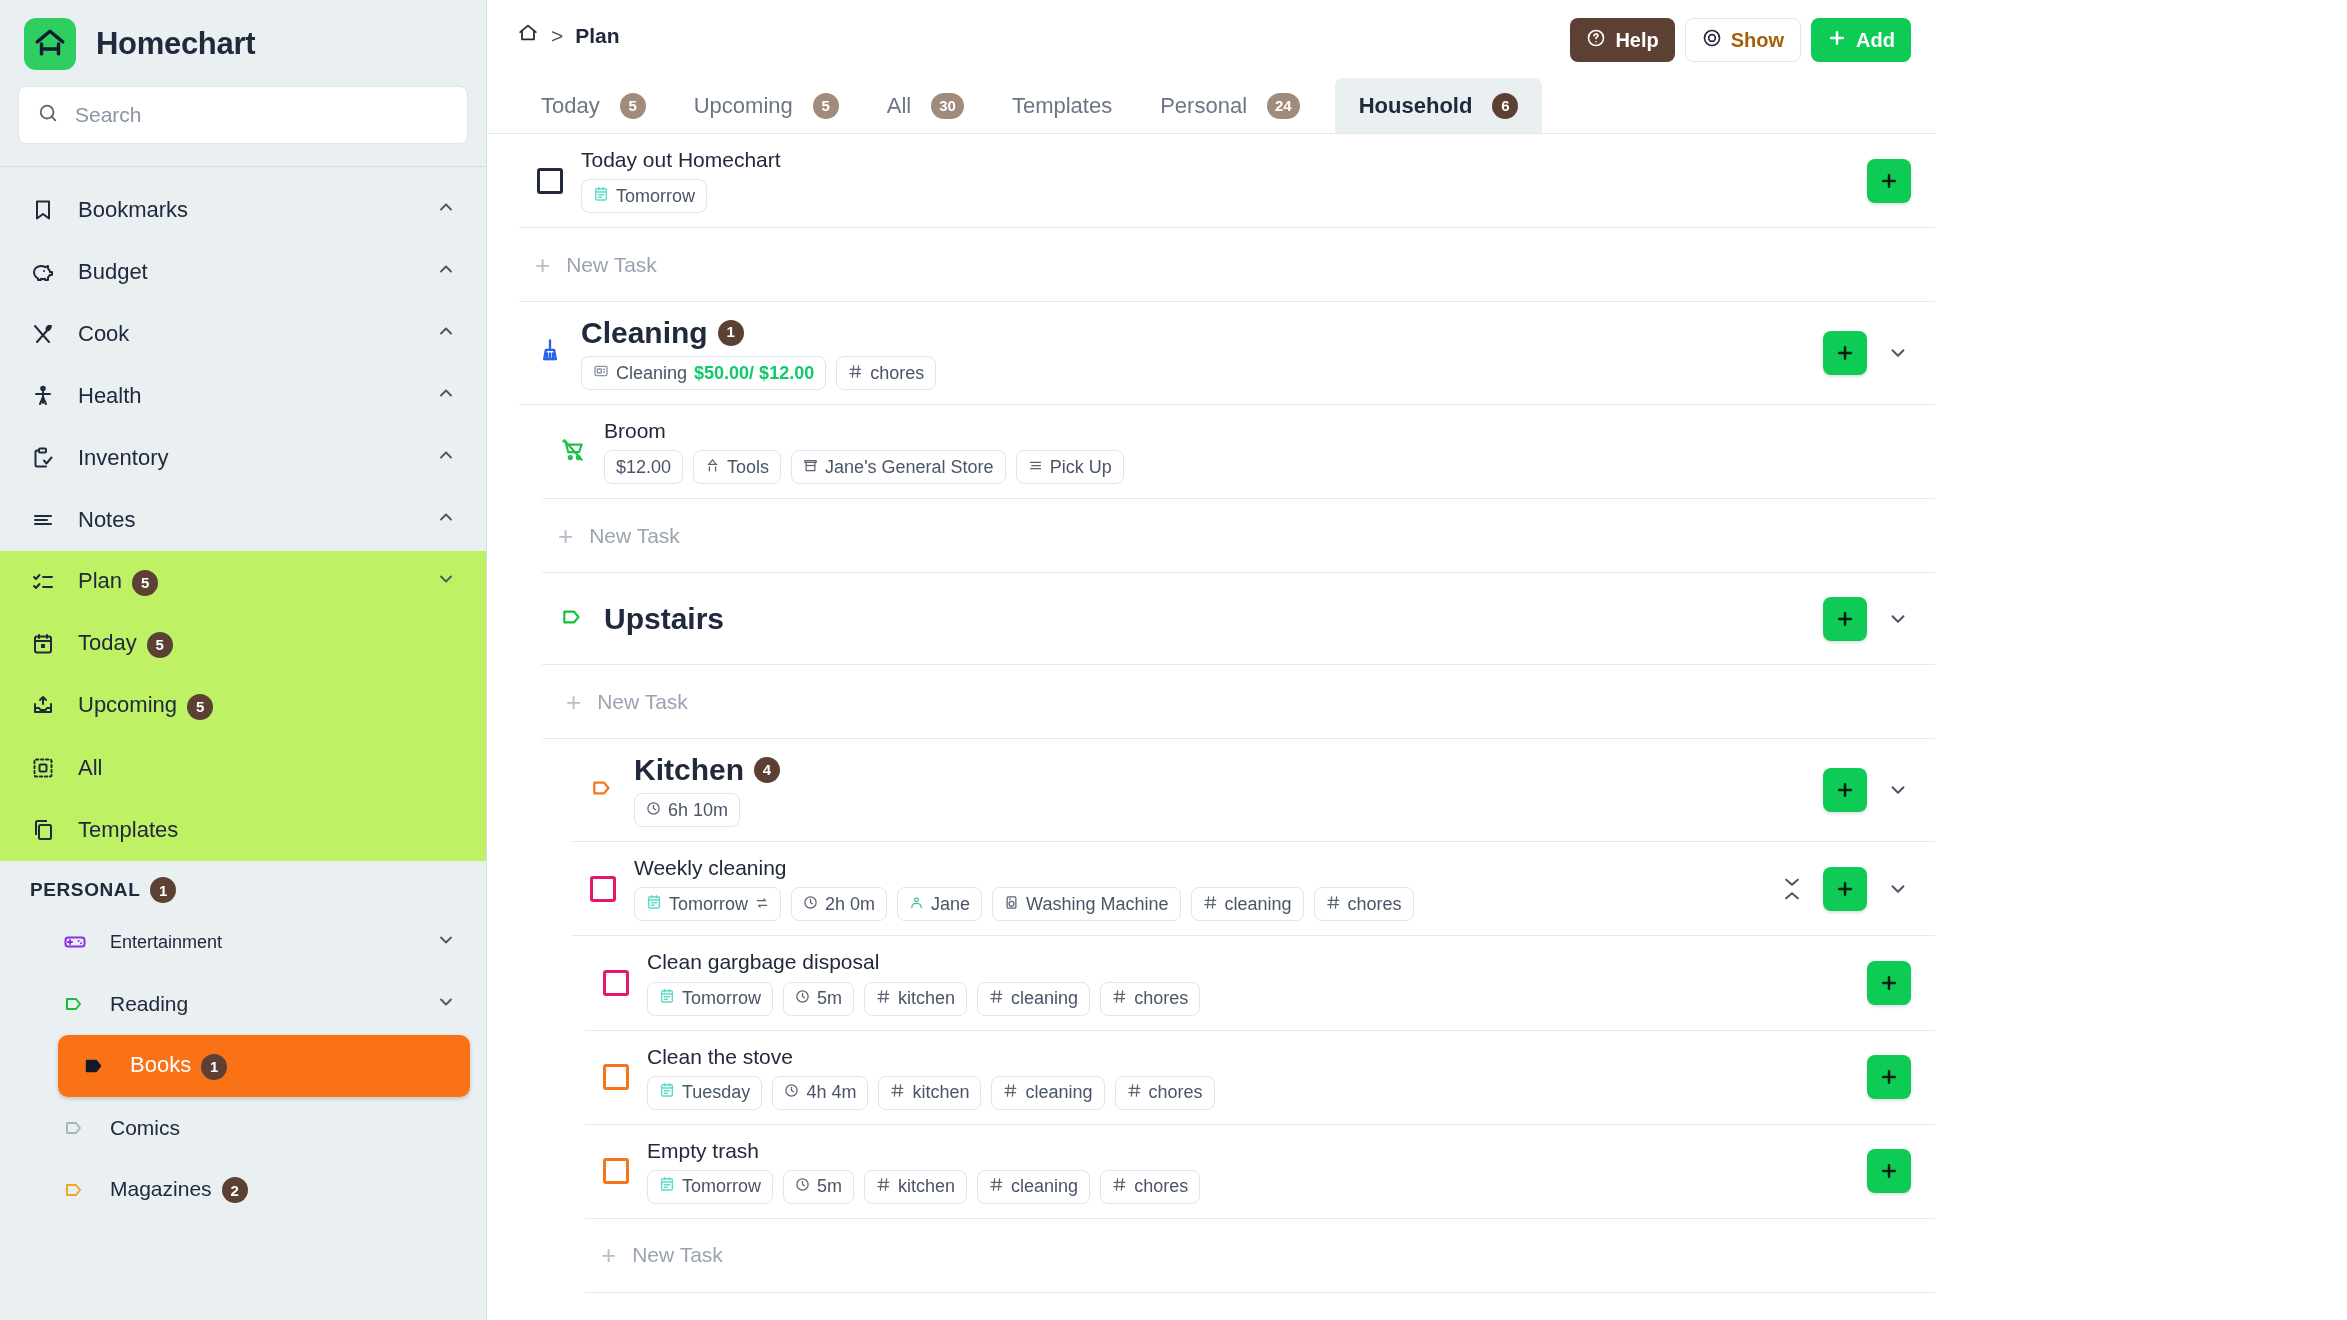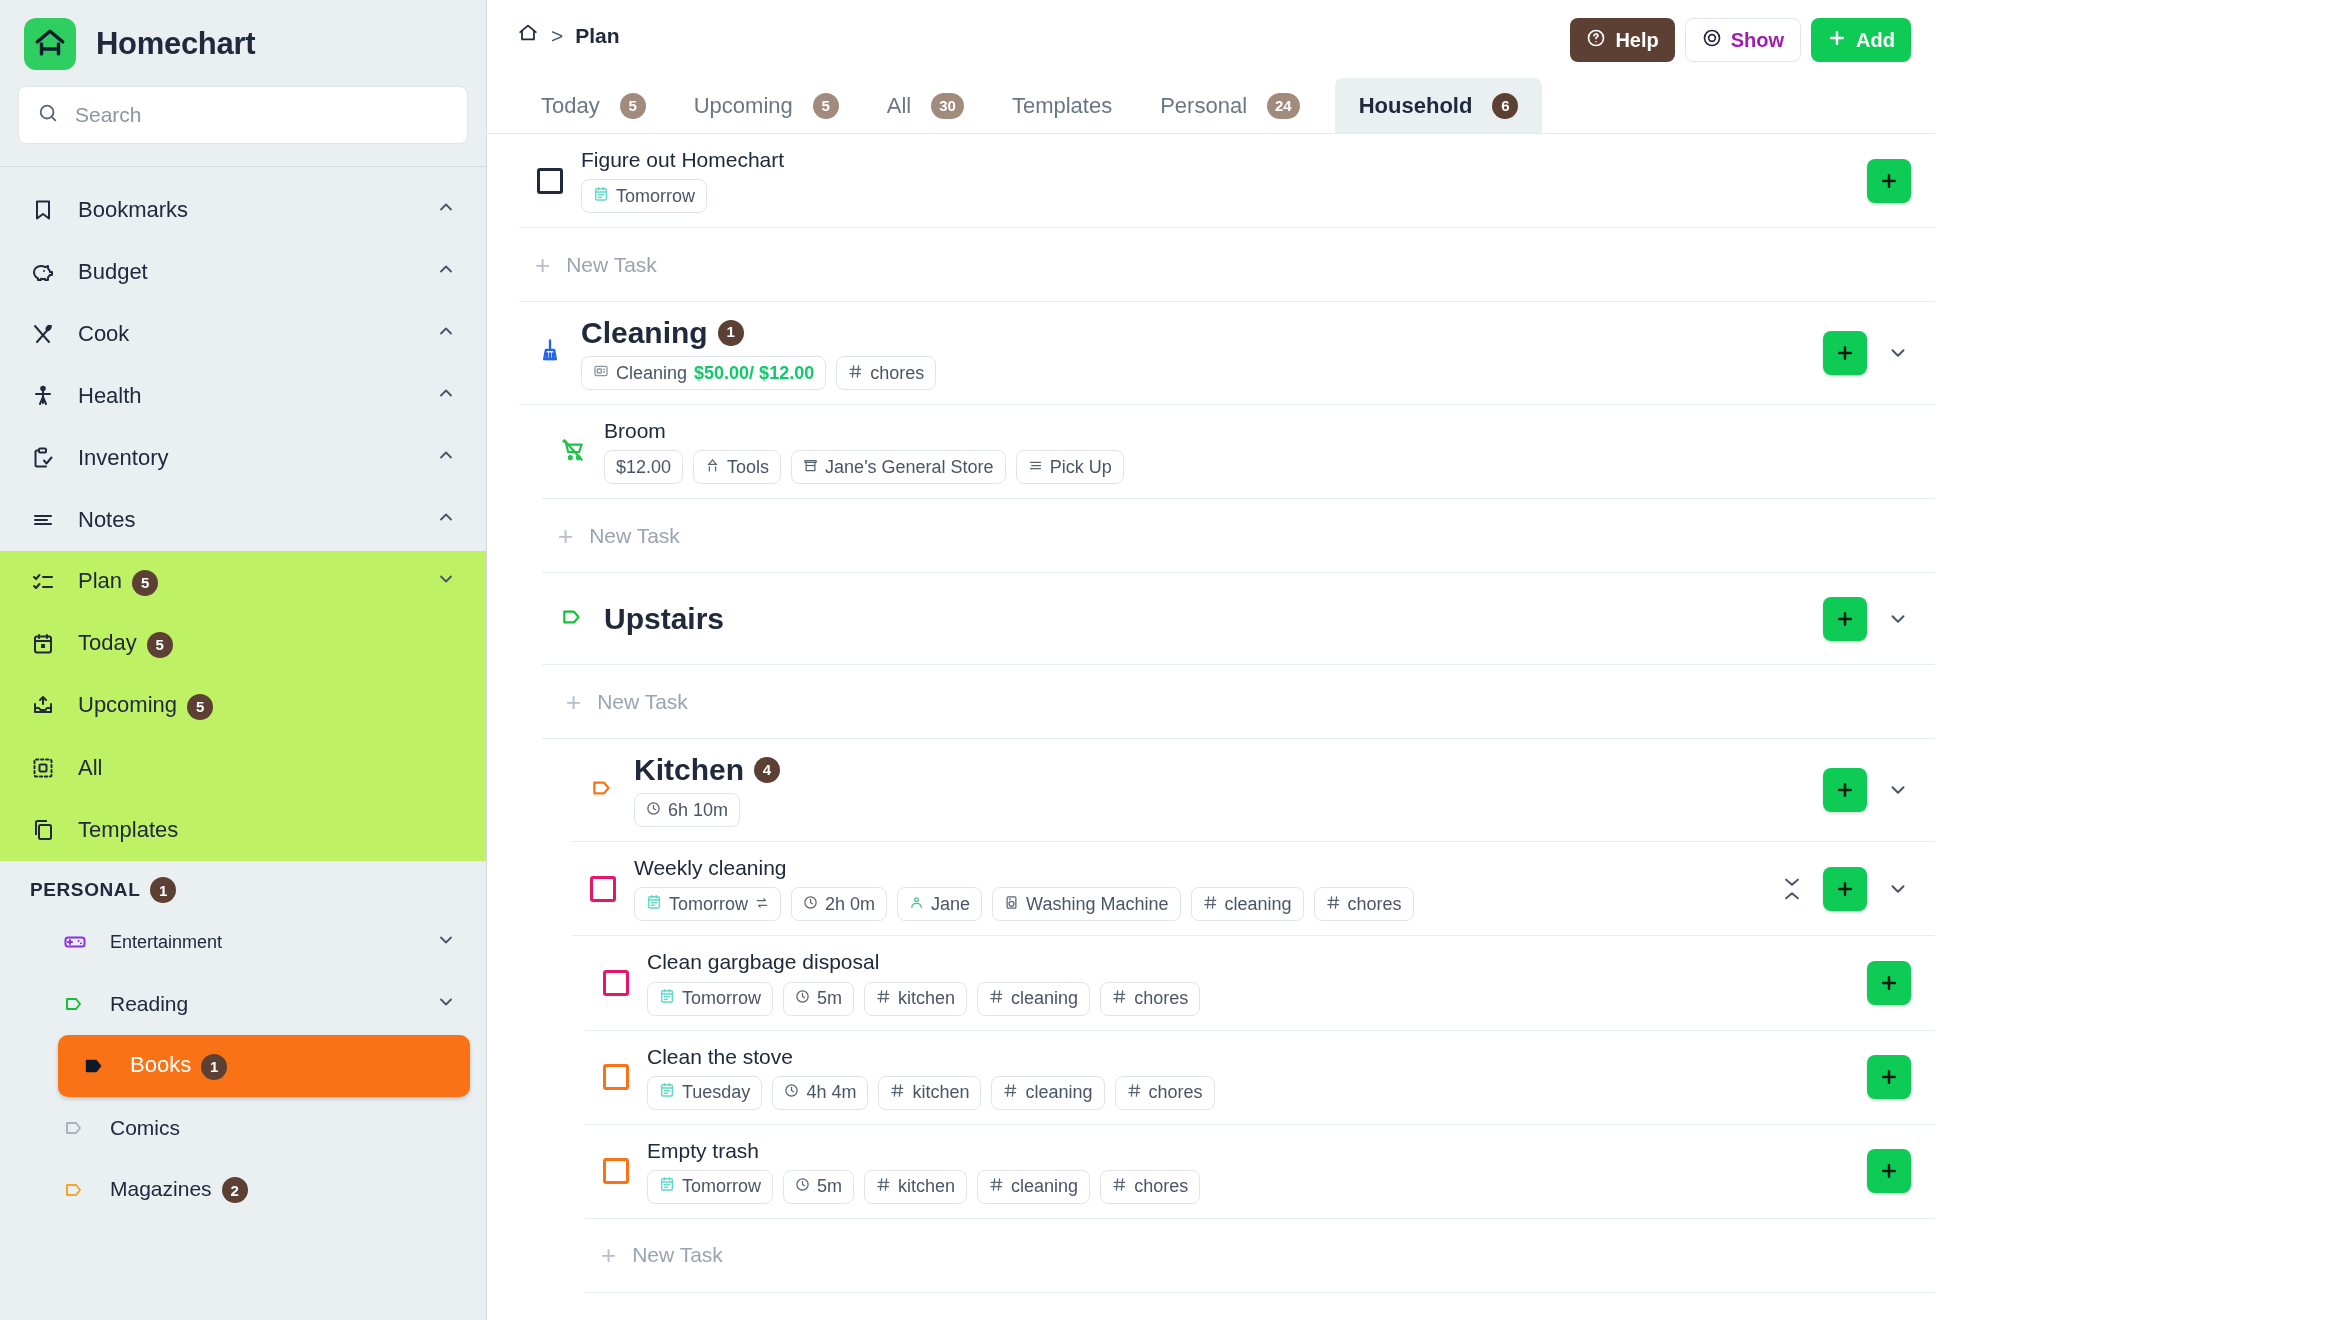--- a/index.html
+++ b/index.html
@@ -96,21 +96,21 @@
   .crumb-current { font-weight: 700; }
 
   .top-actions { display: flex; align-items: center; gap: 10px; }
   .btn {
     display: inline-flex; align-items: center; gap: 9px;
     height: 44px; padding: 0 16px; border-radius: 8px;
     font-size: 20px; font-weight: 700; cursor: pointer; border: none;
     font-family: "Liberation Sans", sans-serif;
   }
   .btn-help { background: #5c4033; color: #ffffff; }
-  .btn-show { background: #ffffff; color: #a21caf; border: 1px solid #dfe5ea; }
+  .btn-show { background: #ffffff; color: #a16207; border: 1px solid #dfe5ea; }
   .btn-add  { background: #0ecb56; color: #ffffff; font-weight: 700; }
 
   .tabs {
     display: flex; align-items: flex-end; gap: 0;
     padding-left: 30px; border-bottom: 1px solid #e2e8ee;
     height: 62px;
   }
   .tab {
     display: flex; align-items: center; gap: 10px;
     height: 55px; padding: 0 24px; font-size: 22px; color: #6b7684;
@@ -496,21 +496,21 @@
       </div>
     </div>
 
     <div class="content">
 
       <div class="row row-indent-1">
         <div class="row-lead">
           <div class="checkbox"></div>
         </div>
         <div class="row-body">
-          <div class="task-title">Figure out Homechart</div>
+          <div class="task-title">Today out Homechart</div>
           <div class="chips">
             <span class="chip">
               <span>
                 <svg width="16" height="16" viewBox="0 0 24 24" fill="none" stroke="#5fd9c8" stroke-width="2.2" stroke-linecap="round">
                     <rect x="4" y="4" width="16" height="17" rx="2"></rect>
                     <path d="M4 9h16M8.5 2.5v3M15.5 2.5v3"></path>
                     <path d="M8 13h1.5M11.2 13h1.5M14.5 13h1.5M8 17h1.5M11.2 17h1.5"></path>
                   </svg>
               </span>
               <span>Tomorrow</span>

